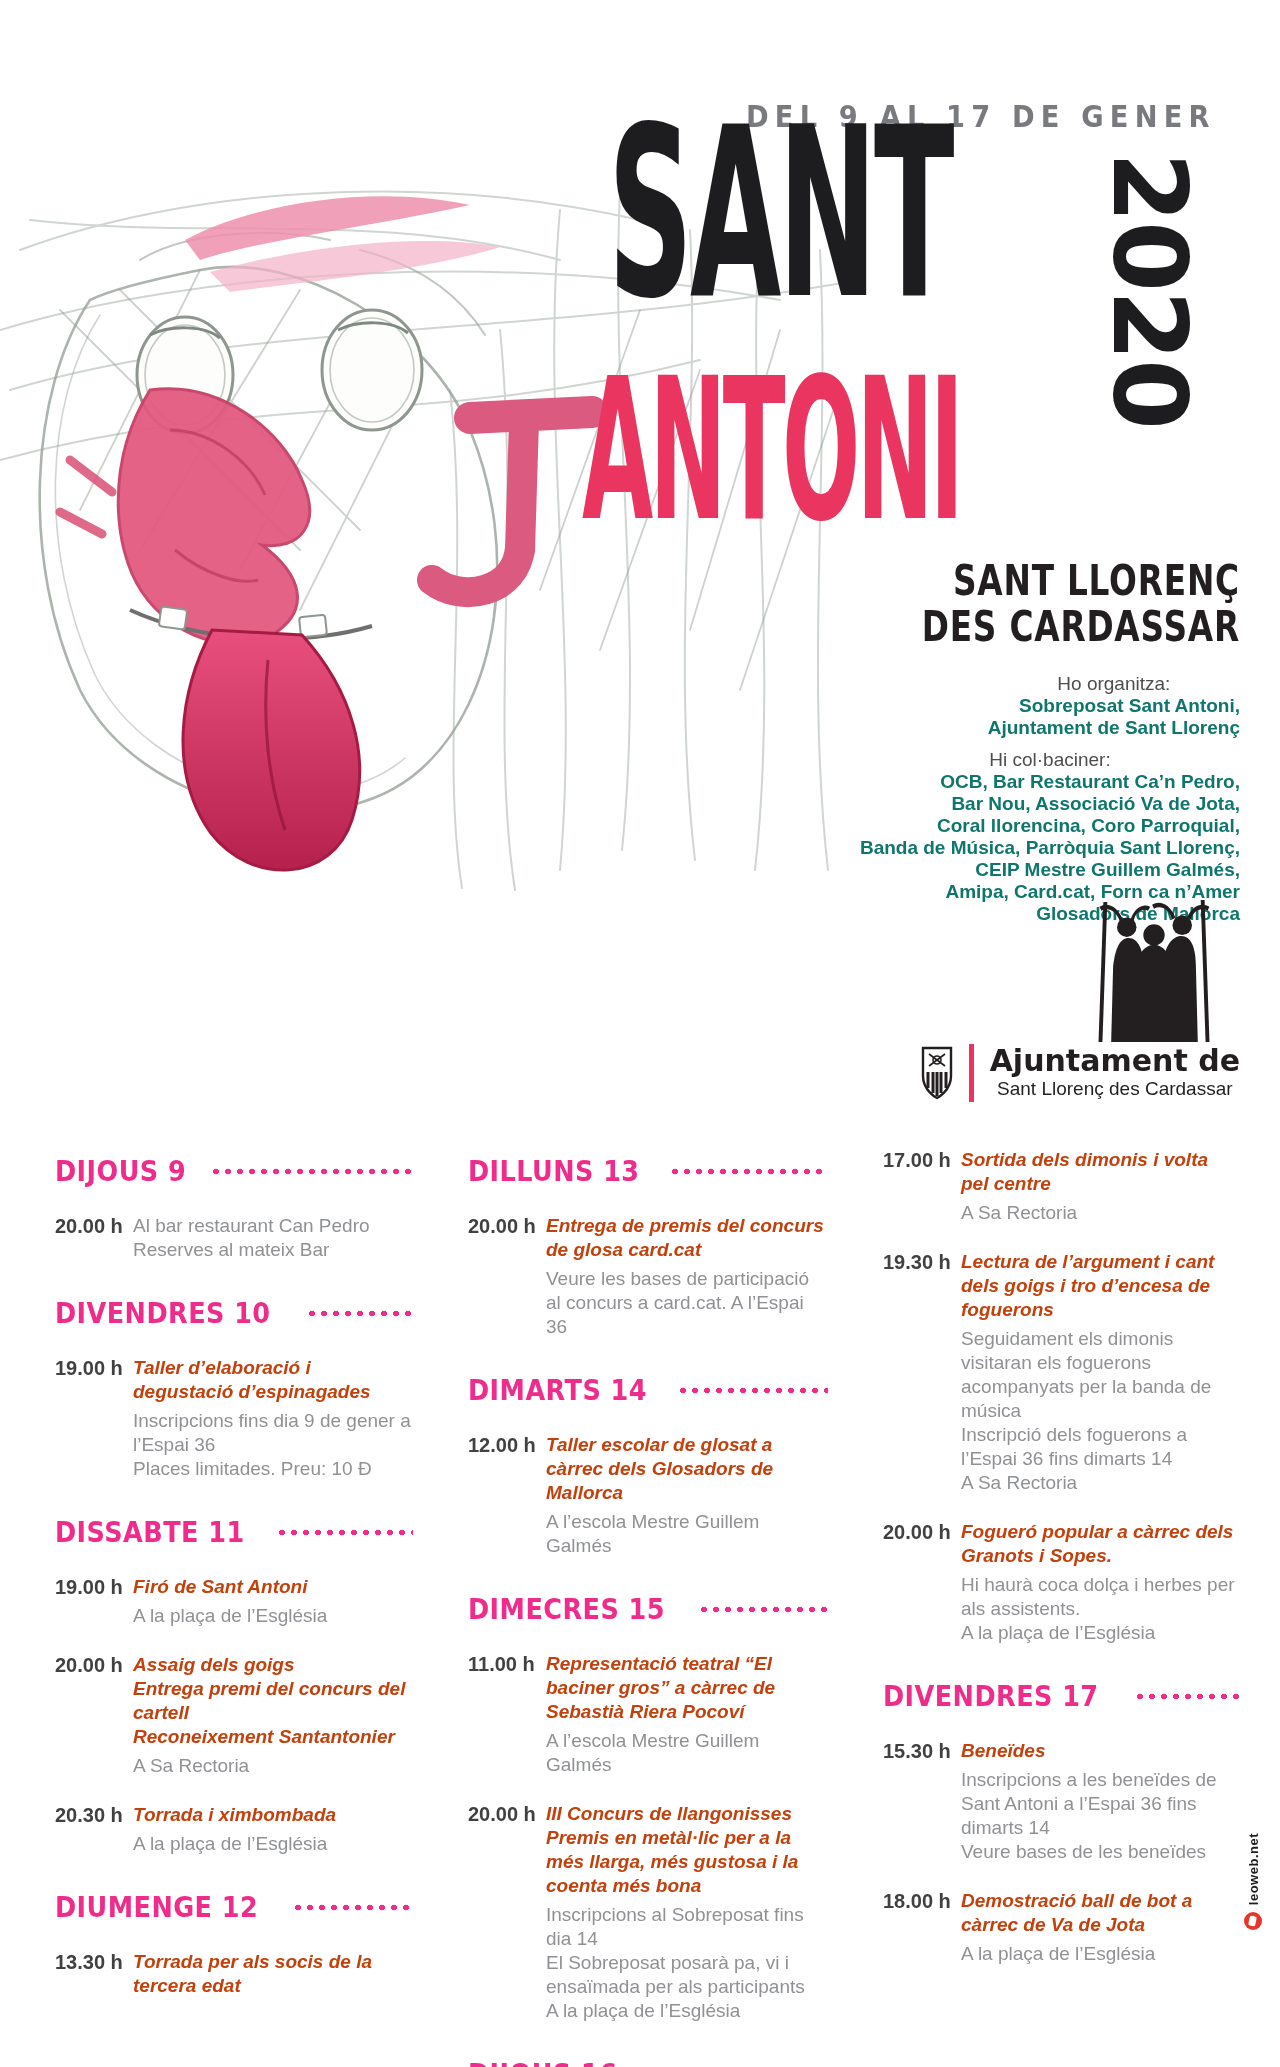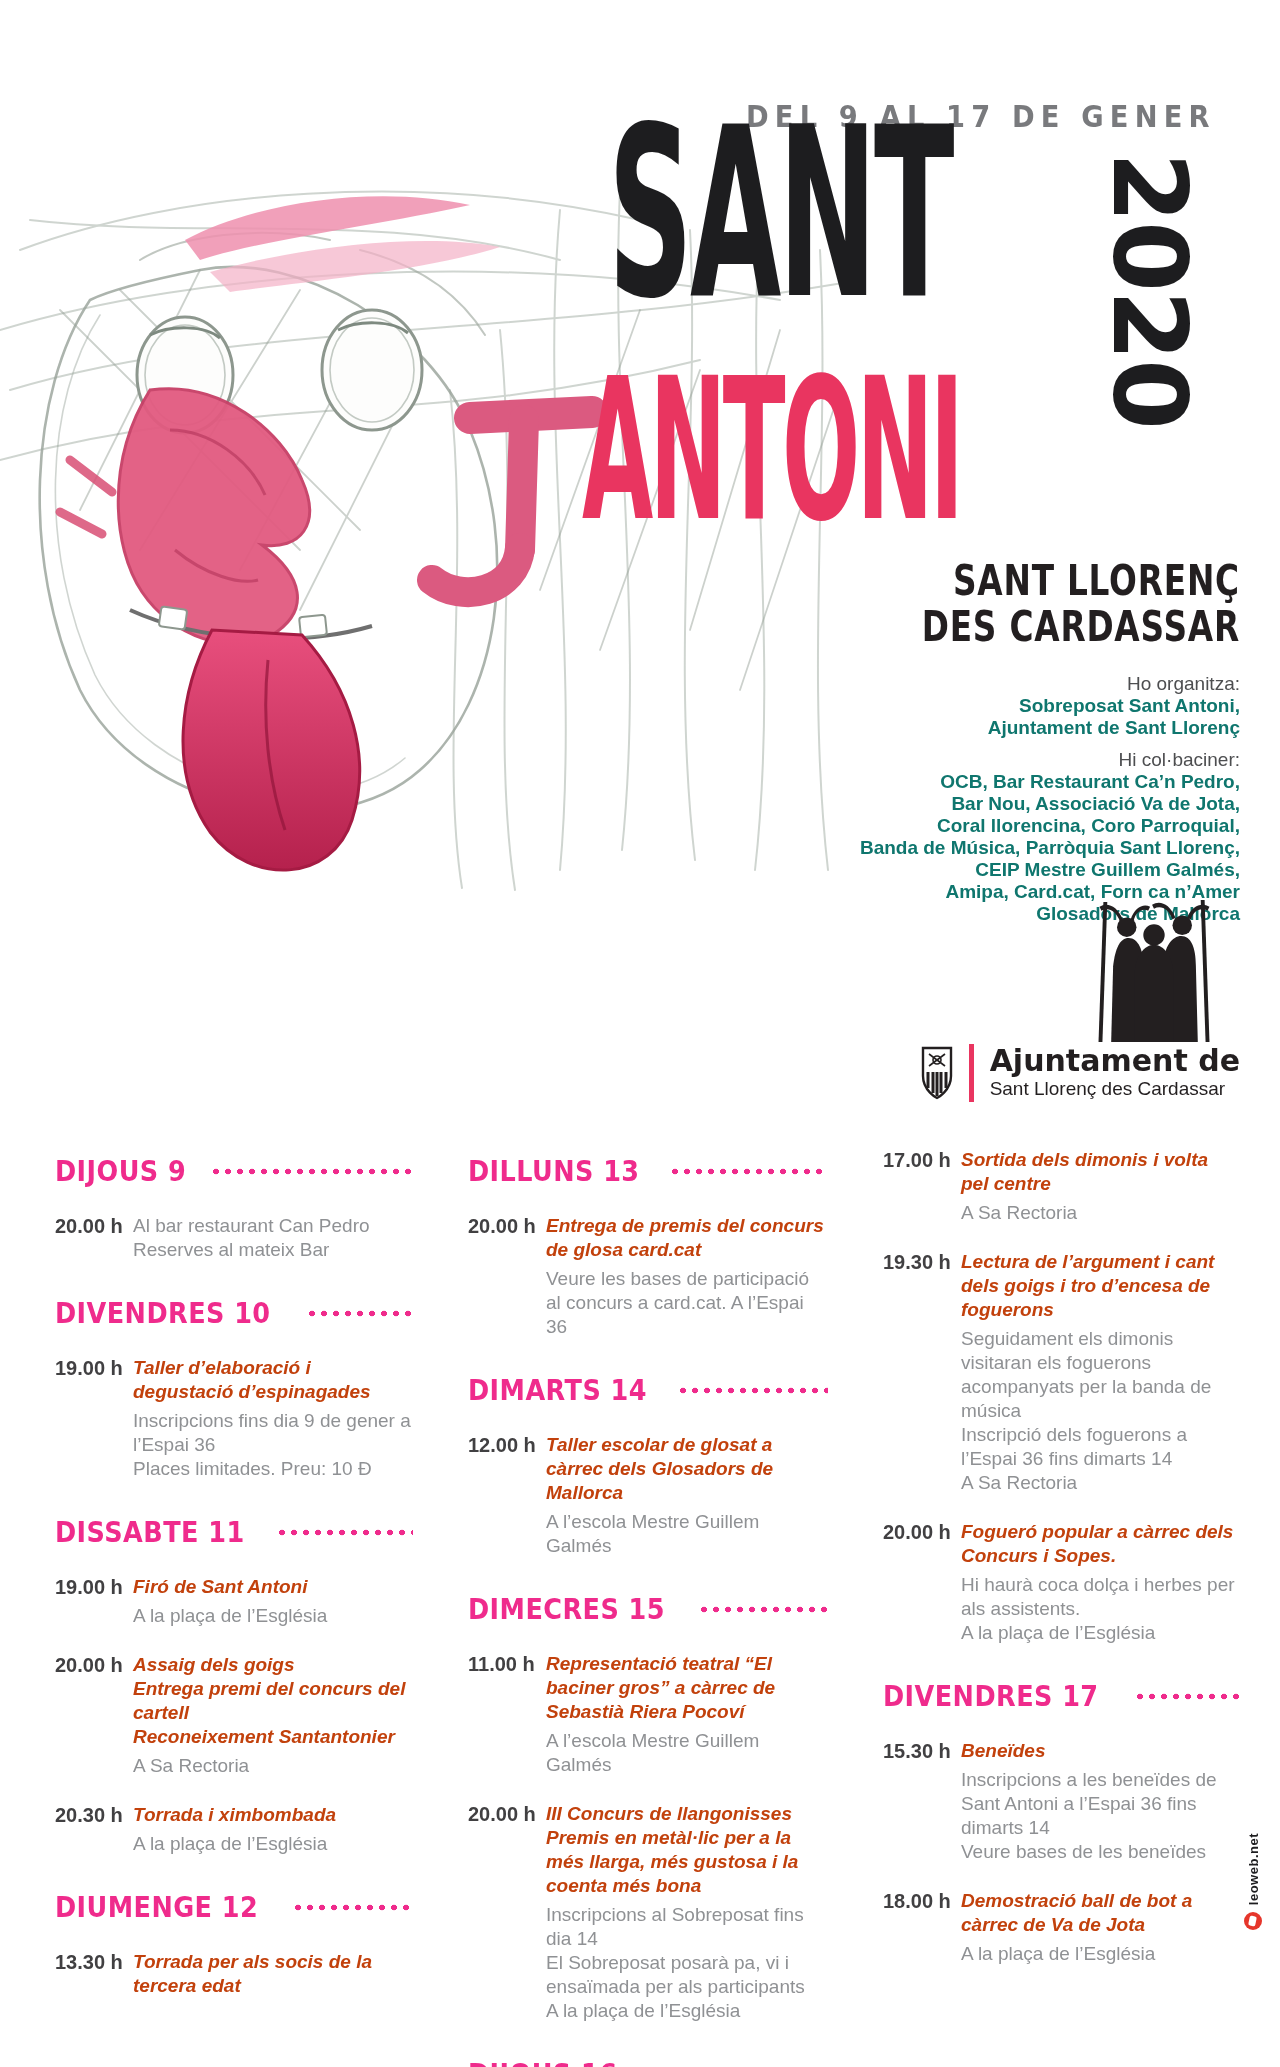--- a/index.html
+++ b/index.html
@@ -31,27 +31,27 @@
     transform:scaleX(.47);transform-origin:left top;white-space:nowrap;
   }
   .town{
     top:558px;right:40px;text-align:right;font-family:"DejaVu Sans",sans-serif;
     font-weight:bold;font-size:42px;line-height:46px;color:#231f20;letter-spacing:1px;
     transform:scaleX(.78);transform-origin:right top;white-space:pre-line;
   }
   .org-block,.collab-block{right:40px;text-align:right;}
   .org-block{top:672px;}
   .collab-block{top:748px;}
-  .block-label{font-size:19px;line-height:23px;color:#4d4e50;}
+  .block-label{font-size:19px;line-height:23px;color:#4d4e50;text-align:center;}
   .block-names{font-size:19px;line-height:22px;font-weight:bold;color:#0f766e;white-space:pre-line;}
 
   
   .logo-row{top:1044px;right:40px;display:flex;align-items:center;gap:16px;}
   .logo-bar{width:5px;height:58px;background:#e93560;}
-  .logo-text{text-align:left;color:#231f20;}
+  .logo-text{text-align:center;color:#231f20;}
   .logo-title{font-family:"DejaVu Sans",sans-serif;font-weight:bold;font-size:30px;line-height:32px;}
   .logo-sub{font-size:19px;line-height:24px;}
 
   
   .schedule{
     top:1148px;left:55px;width:1185px;
     display:grid;grid-template-columns:358px 360px 357px;column-gap:55px;
   }
   .day-header{
     display:flex;align-items:center;gap:14px;
@@ -355,21 +355,21 @@
         <div class="event-body">
           <div class="event-title">Lectura de l’argument i cant dels goigs i tro d’encesa de foguerons</div>
           <div class="event-details">Seguidament els dimonis visitaran els foguerons acompanyats per la banda de música
 Inscripció dels foguerons a l’Espai 36 fins dimarts 14
 A Sa Rectoria</div>
         </div>
       </div>
       <div class="event">
         <div class="event-time">20.00 h</div>
         <div class="event-body">
-          <div class="event-title">Fogueró popular a càrrec dels Concurs i Sopes.</div>
+          <div class="event-title">Fogueró popular a càrrec dels Granots i Sopes.</div>
           <div class="event-details">Hi haurà coca dolça i herbes per als assistents.
 A la plaça de l’Església</div>
         </div>
       </div>
       <div class="day-header">
         <span class="day-label">DIVENDRES 17</span>
         <span class="day-dots"></span>
       </div>
       <div class="event">
         <div class="event-time">15.30 h</div>

